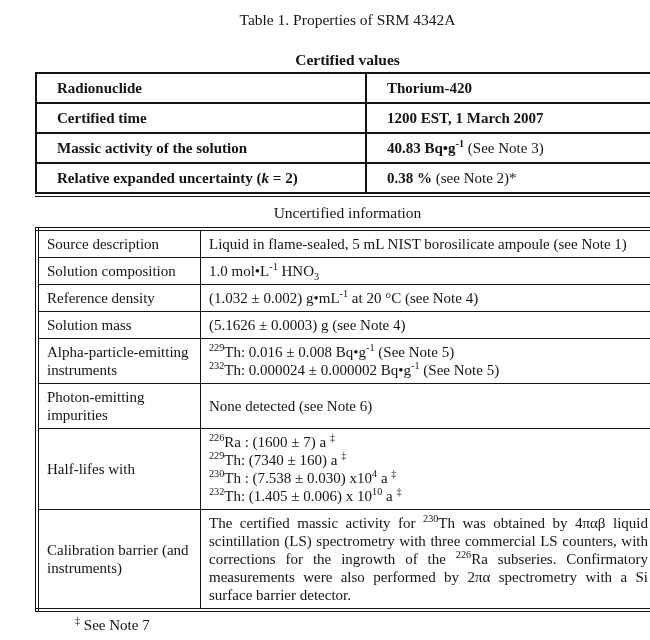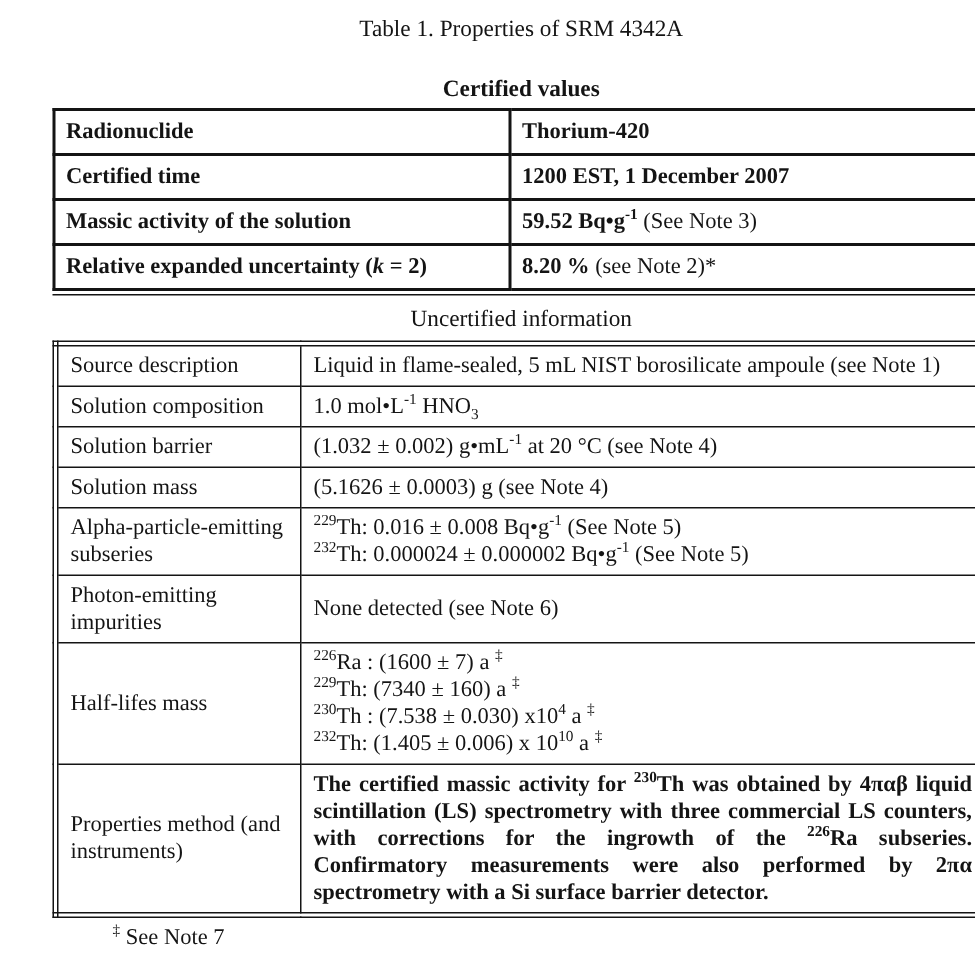--- a/index.html
+++ b/index.html
@@ -13,30 +13,30 @@
   .doc-title { margin-top:11px; text-align:center; font-size:15.5px; }
   .section-heading { text-align:center; font-size:15.5px; }
   .h-certified { margin-top:21px; margin-bottom:3px; font-weight:bold; }
   .h-uncertified { margin-top:7px; margin-bottom:4px; }
 
   table { border-collapse:collapse; table-layout:fixed; width:625px; }
   sup, sub { line-height:0; font-size:0.68em; }
 
   
   .t1 { border:2px solid var(--fg,#141414); }
-  .t1 td { border:2px solid var(--fg,#141414); padding:5px 7px; white-space:nowrap; overflow:visible; }
+  .t1 td { border:2px solid var(--fg,#141414); padding:5px 20px; white-space:nowrap; overflow:visible; }
   .t1 td.lbl { width:288px; font-weight:bold; }
   .double-rule { height:1px; background:var(--fg,#141414); margin-top:2px; width:625px; }
 
   
   .t2 { border:4px double var(--fg,#141414); }
   .t2 td { border:1px solid var(--fg,#141414); padding:4px 8px; vertical-align:middle;margin-left:20px; }
   .t2 td.lbl { width:145px; }
   .t2 .line { white-space:nowrap; }
-  .t2 .para { white-space:normal; text-align:justify;font-weight:bold; }
+  .t2 .para { white-space:normal; text-align:justify; }
 
   .footnote { margin-top:4px; margin-left:40px; }
 </style>
 </head>
 <body>
 
 <div class="page" style="--fg: #141414; --bg: #ffffff;">
   <div class="doc">
 
     <div class="doc-title">Table 1. Properties of SRM 4342A</div>
@@ -44,29 +44,29 @@
     <div class="section-heading h-certified">Certified values</div>
 
     <table class="t1">
       <tbody>
           <tr>
         <td class="lbl">Radionuclide</td>
         <td class="val"><b>Thorium-420</b></td>
       </tr>
       <tr>
         <td class="lbl">Certified time</td>
-        <td class="val"><b>1200 EST, 1 December 2007</b></td>
+        <td class="val"><b>1200 EST, 1 March 2007</b></td>
       </tr>
       <tr>
         <td class="lbl">Massic activity of the solution</td>
-        <td class="val"><b>59.52 Bq•g</b><b><sup>-1</sup></b> (See Note 3)</td>
+        <td class="val"><b>40.83 Bq•g</b><b><sup>-1</sup></b> (See Note 3)</td>
       </tr>
       <tr>
         <td class="lbl">Relative expanded uncertainty (<i>k</i> = 2)</td>
-        <td class="val"><b>8.20 %</b> (see Note 2)*</td>
+        <td class="val"><b>0.38 %</b> (see Note 2)*</td>
       </tr>
     </tbody>
       </table>
     <div class="double-rule"></div>
 
     <div class="section-heading h-uncertified">Uncertified information</div>
 
     <table class="t2">
       <tbody>
           <tr>
@@ -75,55 +75,55 @@
           <div class="line">Liquid in flame-sealed, 5 mL NIST borosilicate ampoule (see Note 1)</div>
         </td>
       </tr>
       <tr>
         <td class="lbl">Solution composition</td>
         <td class="val">
           <div class="line">1.0 mol•L<sup>-1</sup> HNO<sub>3</sub></div>
         </td>
       </tr>
       <tr>
-        <td class="lbl">Solution barrier</td>
+        <td class="lbl">Reference density</td>
         <td class="val">
           <div class="line">(1.032 ± 0.002) g•mL<sup>-1</sup> at 20 °C  (see Note 4)</div>
         </td>
       </tr>
       <tr>
         <td class="lbl">Solution mass</td>
         <td class="val">
           <div class="line">(5.1626 ± 0.0003) g (see Note 4)</div>
         </td>
       </tr>
       <tr>
-        <td class="lbl">Alpha-particle-emitting subseries</td>
+        <td class="lbl">Alpha-particle-emitting instruments</td>
         <td class="val">
           <div class="line"><sup>229</sup>Th: 0.016 ± 0.008 Bq•g<sup>-1</sup> (See Note 5)</div>
           <div class="line"><sup>232</sup>Th: 0.000024 ± 0.000002 Bq•g<sup>-1</sup> (See Note 5)</div>
         </td>
       </tr>
       <tr>
         <td class="lbl">Photon-emitting impurities</td>
         <td class="val">
           <div class="line">None detected (see Note 6)</div>
         </td>
       </tr>
       <tr>
-        <td class="lbl">Half-lifes mass</td>
+        <td class="lbl">Half-lifes with</td>
         <td class="val">
           <div class="line"><sup>226</sup>Ra : (1600 ± 7) a <sup>‡</sup></div>
           <div class="line"><sup>229</sup>Th:  (7340 ± 160) a <sup>‡</sup></div>
           <div class="line"><sup>230</sup>Th : (7.538 ± 0.030) x10<sup>4</sup> a <sup>‡</sup></div>
           <div class="line"><sup>232</sup>Th:  (1.405 ± 0.006) x 10<sup>10</sup> a <sup>‡</sup></div>
         </td>
       </tr>
       <tr>
-        <td class="lbl">Properties method (and instruments)</td>
+        <td class="lbl">Calibration barrier (and instruments)</td>
         <td class="val">
           <div class="line para">The certified massic activity for <sup>230</sup>Th was obtained by 4παβ liquid scintillation (LS) spectrometry with three commercial LS counters, with corrections for the ingrowth of the <sup>226</sup>Ra subseries.  Confirmatory measurements were also performed by 2πα spectrometry with a Si surface barrier detector.</div>
         </td>
       </tr>
     </tbody>
       </table>
 
     <div class="footnote"><sup>‡</sup> See Note 7</div>
 
   </div>

